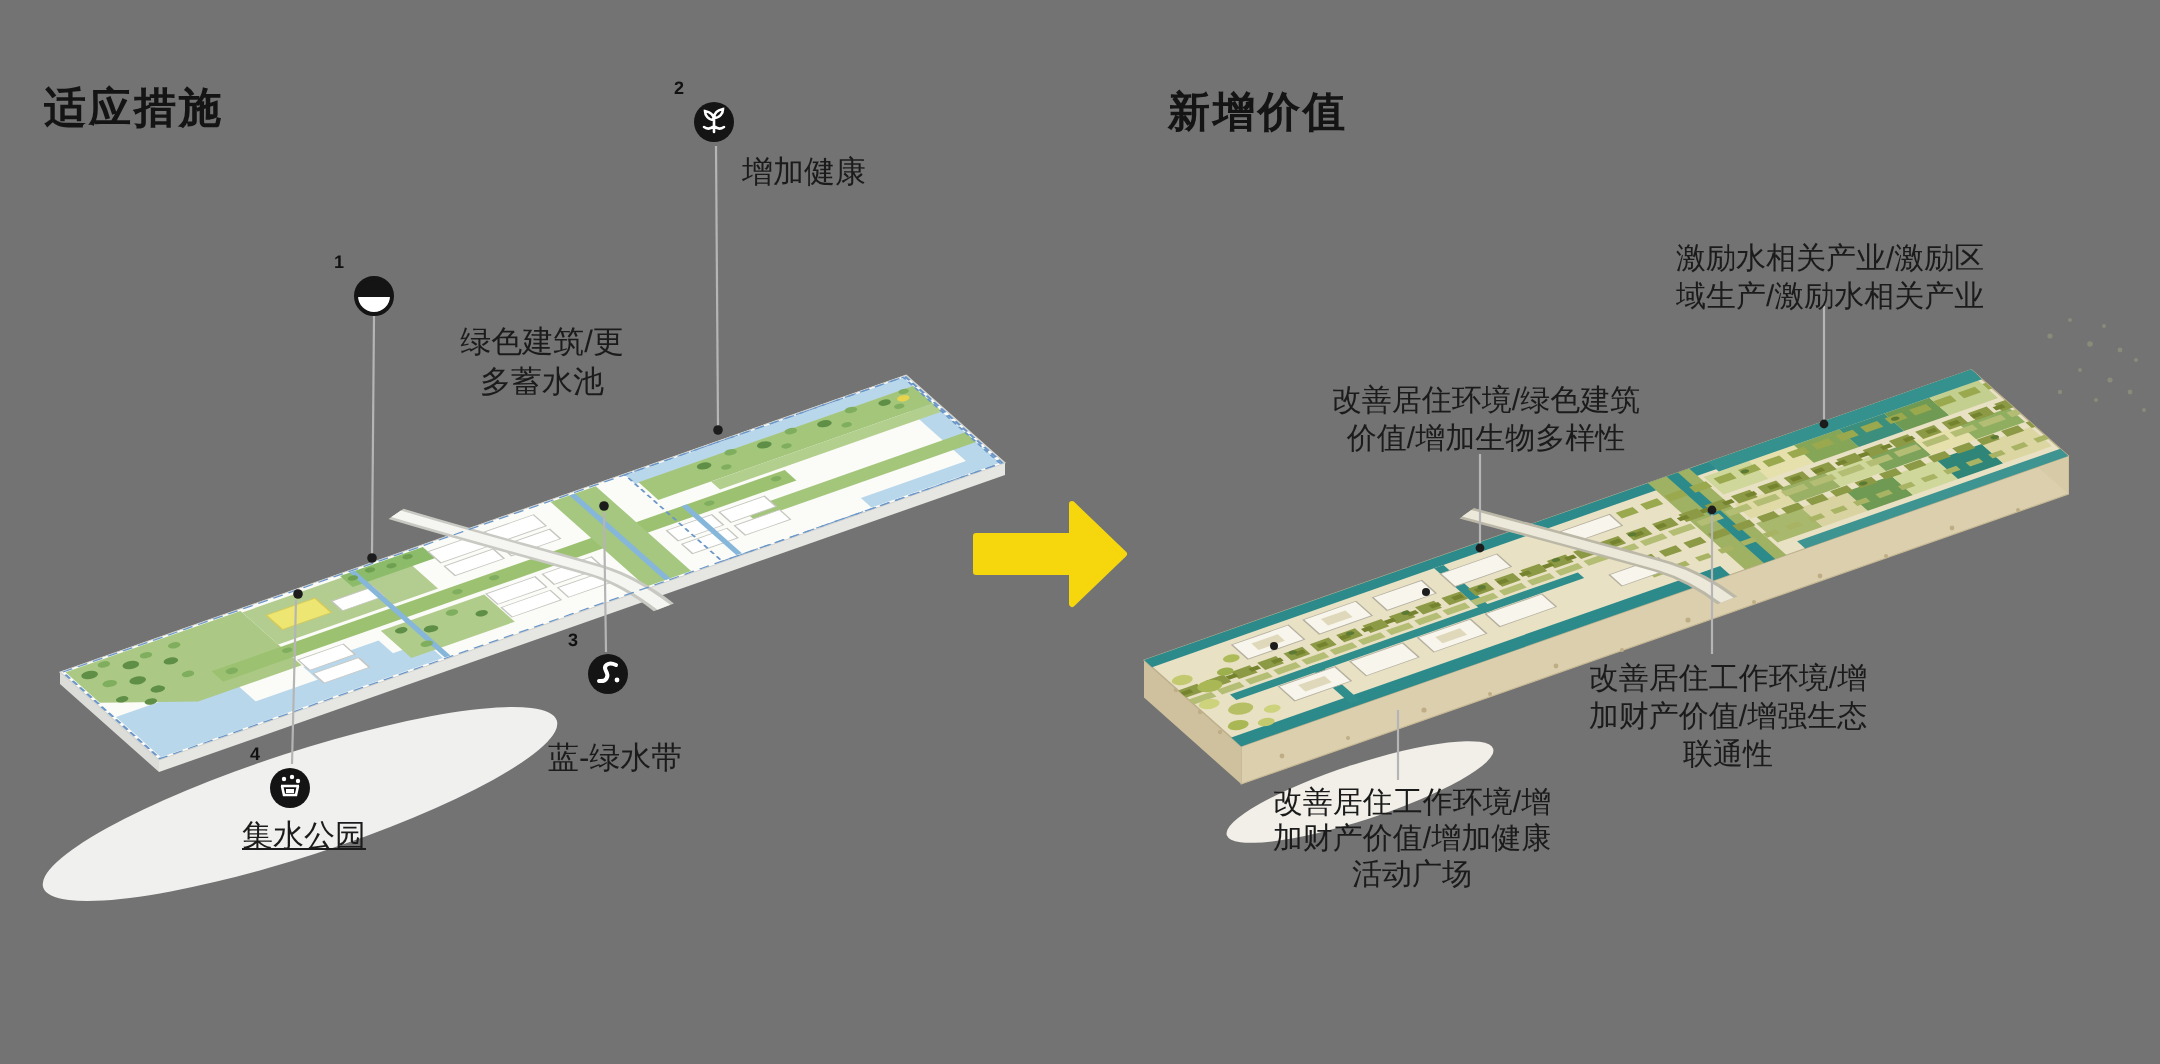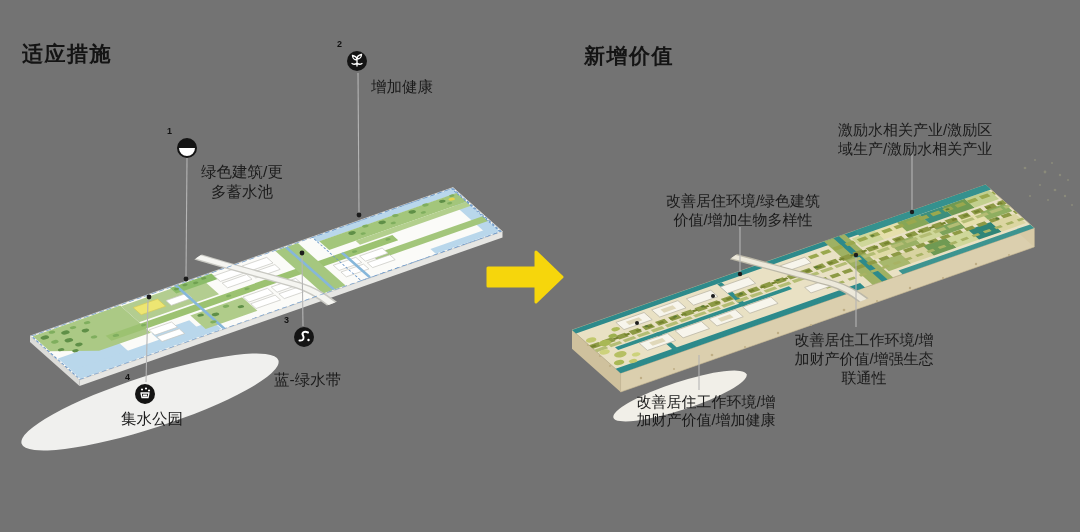--- a/index.html
+++ b/index.html
@@ -339,45 +339,46 @@
       <svg width="20" height="20" viewBox="0 0 20 20">
         <circle cx="7" cy="5.5" r="1.1" fill="#fff"></circle>
           <circle cx="11" cy="4.5" r="1.1" fill="#fff"></circle>
           <circle cx="14" cy="6.5" r="1.1" fill="#fff"></circle>
         <path d="M5.5 9 h9 M6 9 l1 4.5 h6 l1 -4.5" stroke="#fff" stroke-width="1.3" fill="none"></path>
         <rect x="8" y="10.5" width="4" height="2" fill="#fff"></rect>
       </svg>
     </span>
   </div>
 
-  <div class="lbl center sz155" style="left:189px;top:162px;width:106px;">
+  <div class="lbl center sz155" style="left:189px;top:162px;width:106px;padding-left:29px;">
     <span>绿色建筑/更</span>
     <span>多蓄水池</span>
   </div>
   <div class="lbl sz155 nowrap" style="left:371px;top:77px;">
     <span>增加健康</span>
   </div>
   <div class="lbl sz155 nowrap" style="left:274px;top:370px;">
     <span>蓝-绿水带</span>
   </div>
-  <div class="lbl sz155 nowrap" style="left:121px;top:409px;">
+  <div class="lbl sz155 nowrap" style="left:121px;top:409px;text-decoration:underline;">
     <span>集水公园</span>
   </div>
 
   <div class="lbl sz15" style="left:838px;top:120px;width:162px;">
     <span>激励水相关产业/激励区</span>
     <span>域生产/激励水相关产业</span>
   </div>
   <div class="lbl center sz15" style="left:662px;top:191px;width:162px;">
     <span>改善居住环境/绿色建筑</span>
     <span>价值/增加生物多样性</span>
   </div>
   <div class="lbl center sz15" style="left:789px;top:330px;width:150px;">
     <span>改善居住工作环境/增</span>
     <span>加财产价值/增强生态</span>
     <span>联通性</span>
   </div>
   <div class="lbl center sz15t" style="left:631px;top:393px;width:150px;">
     <span>改善居住工作环境/增</span>
     <span>加财产价值/增加健康</span>
+    <span>活动广场</span>
   </div>
 
 </div>
 
 </body></html>

